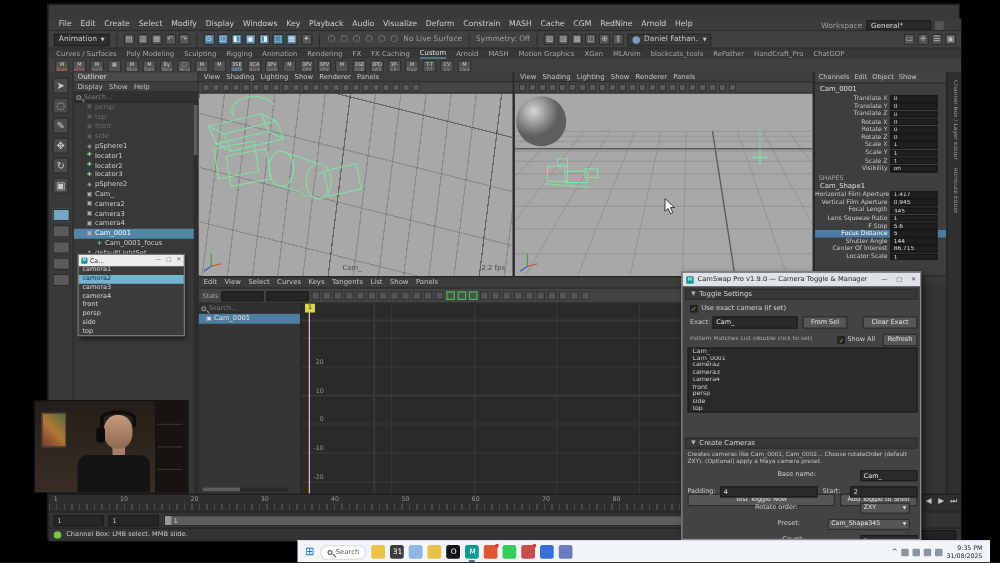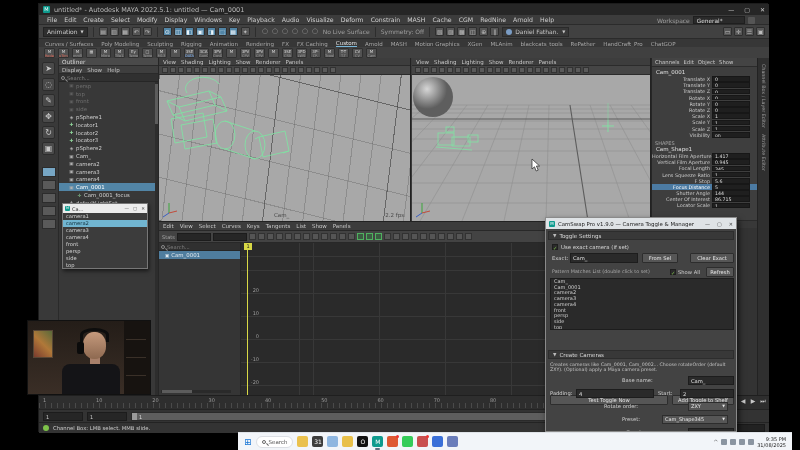--- a/index.html
+++ b/index.html
@@ -169,29 +169,20 @@
 
 #cursor{left:531px;top:158px;z-index:50}
 </style>
 </head>
 <body>
 
 <div id="stage">
 
   <div id="maya" class="a">
 
-    <div class="titlebar a">
-      <span class="mayaicon">M</span>
-      <span class="nw">untitled* - Autodesk MAYA 2022.5.1: untitled — Cam_0001</span>
-      <span class="wbtns">
-        <span>—</span>
-        <span>▢</span>
-        <span>✕</span>
-      </span>
-    </div>
 
     <div class="menubar a">
 
     <span class="mi">File</span>
         <span class="mi">Edit</span>
         <span class="mi">Create</span>
         <span class="mi">Select</span>
         <span class="mi">Modify</span>
         <span class="mi">Display</span>
         <span class="mi">Windows</span>

